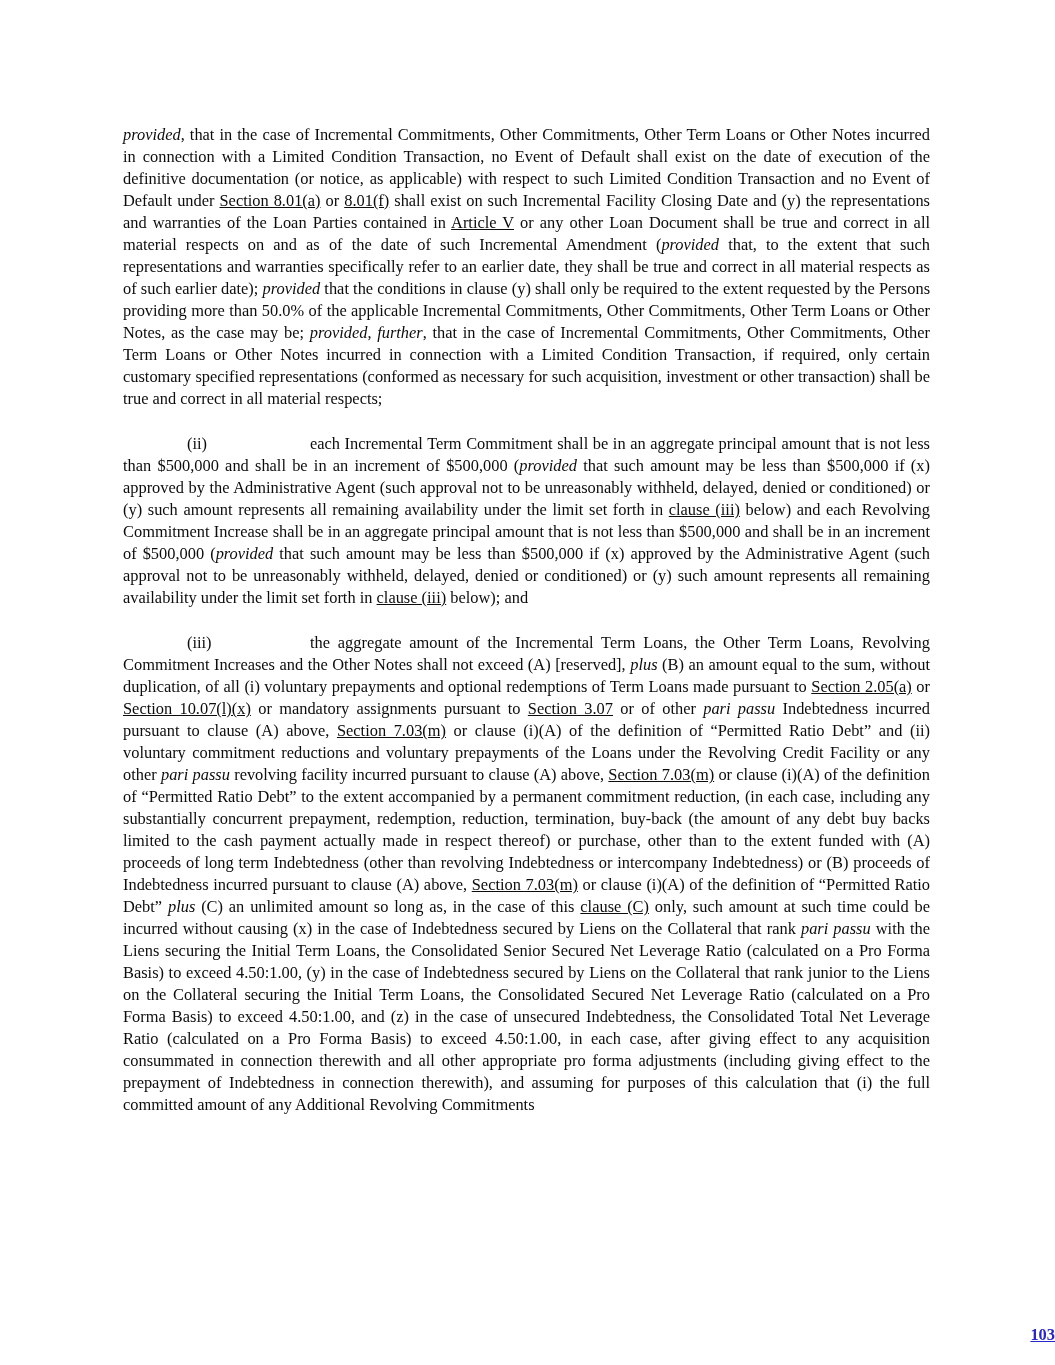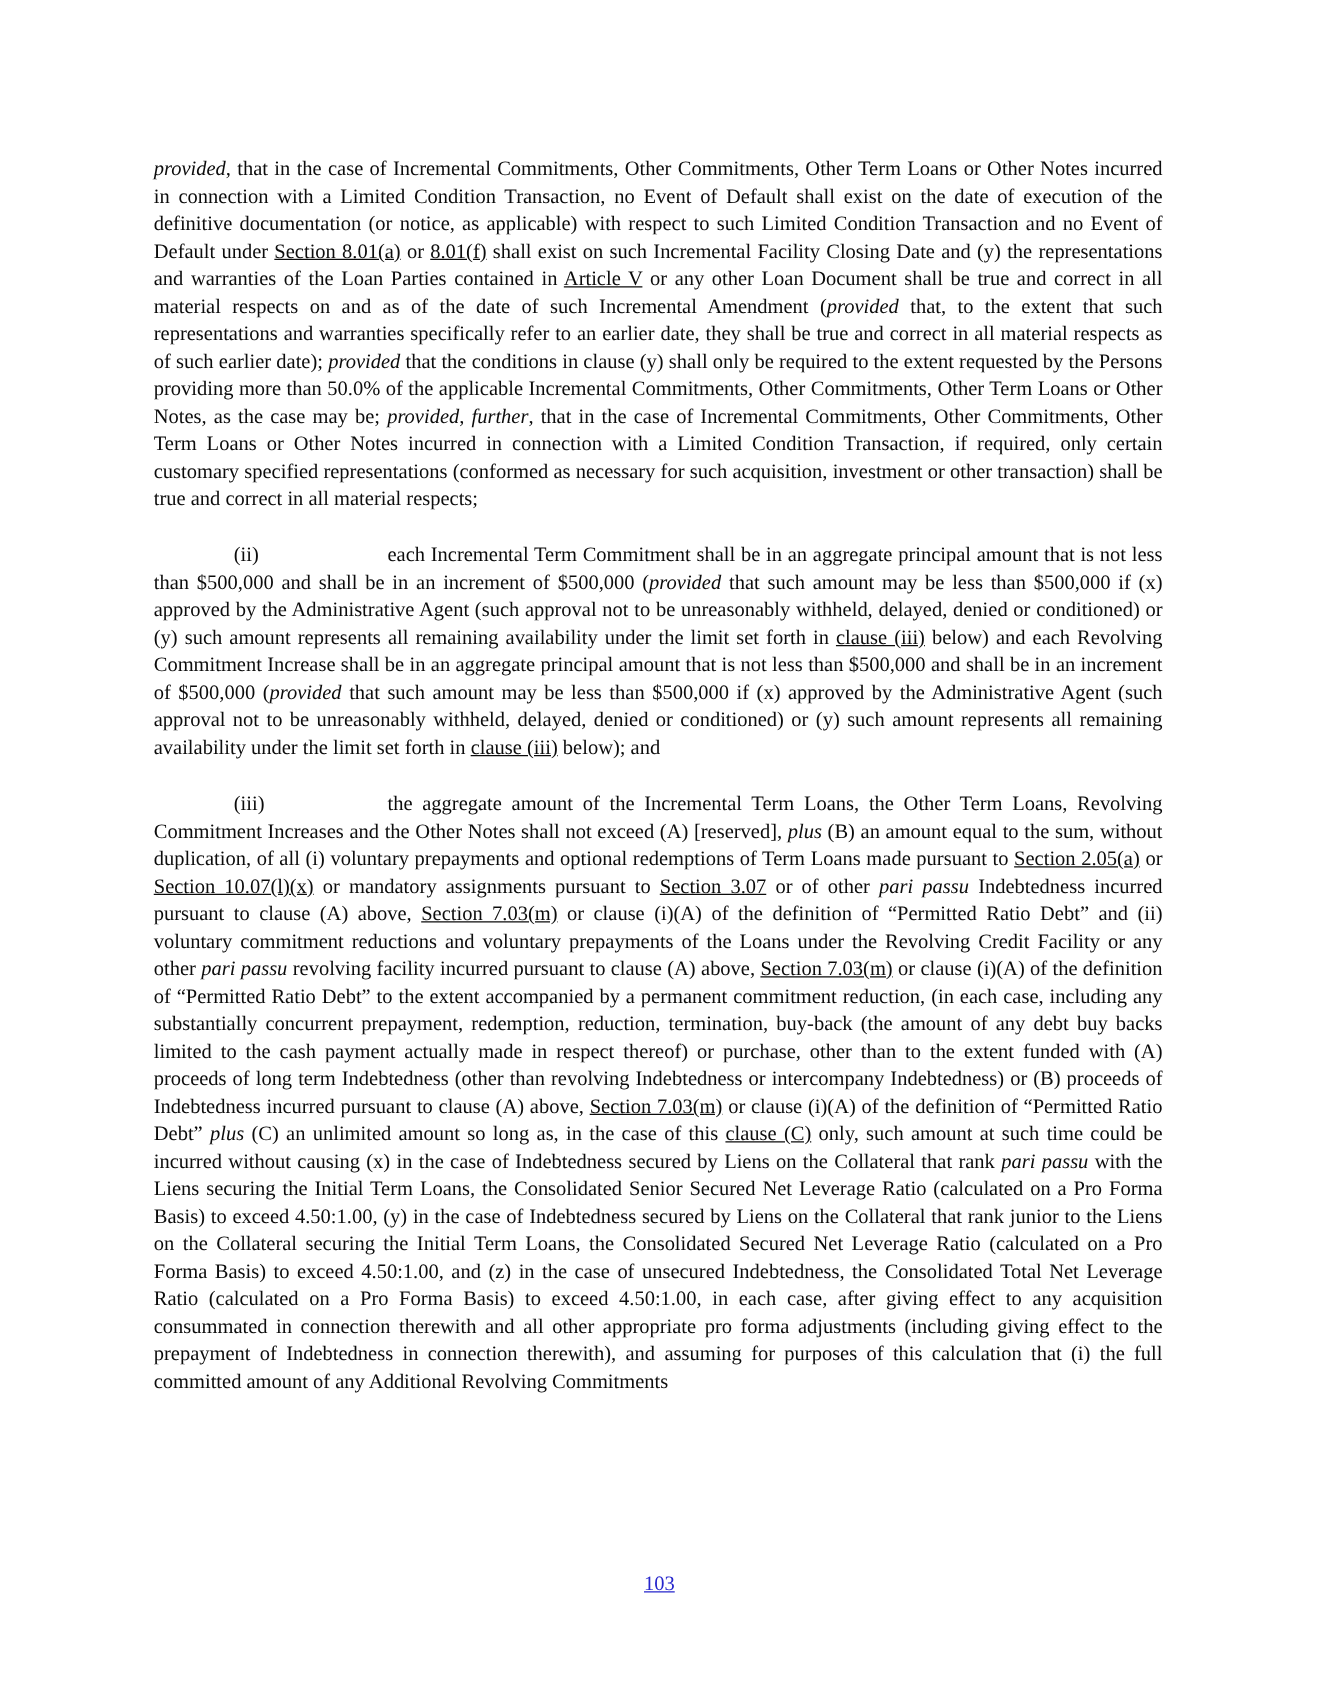--- a/index.html
+++ b/index.html
@@ -36,26 +36,27 @@
   }
   .r-i { font-style: italic; margin-top: 28px; }
   .r-u { text-decoration: underline; }
   .r-m {
     display: inline-block;
     width: 123px;
     text-indent: 0;
   }
   .page-footer {
     position: absolute;
-    top: 1256px;
+    top: 1324px;
     left: 0;
     width: 100%;
-    text-align: center;
+    text-align: right;
     font-size: 16.4px;
     line-height: 22px;
+    font-weight: bold;
   }
   .page-number {
     color: #2626cc;
     text-decoration: underline;
     cursor: pointer;
   }
 </style>
 </head>
 <body>
 

